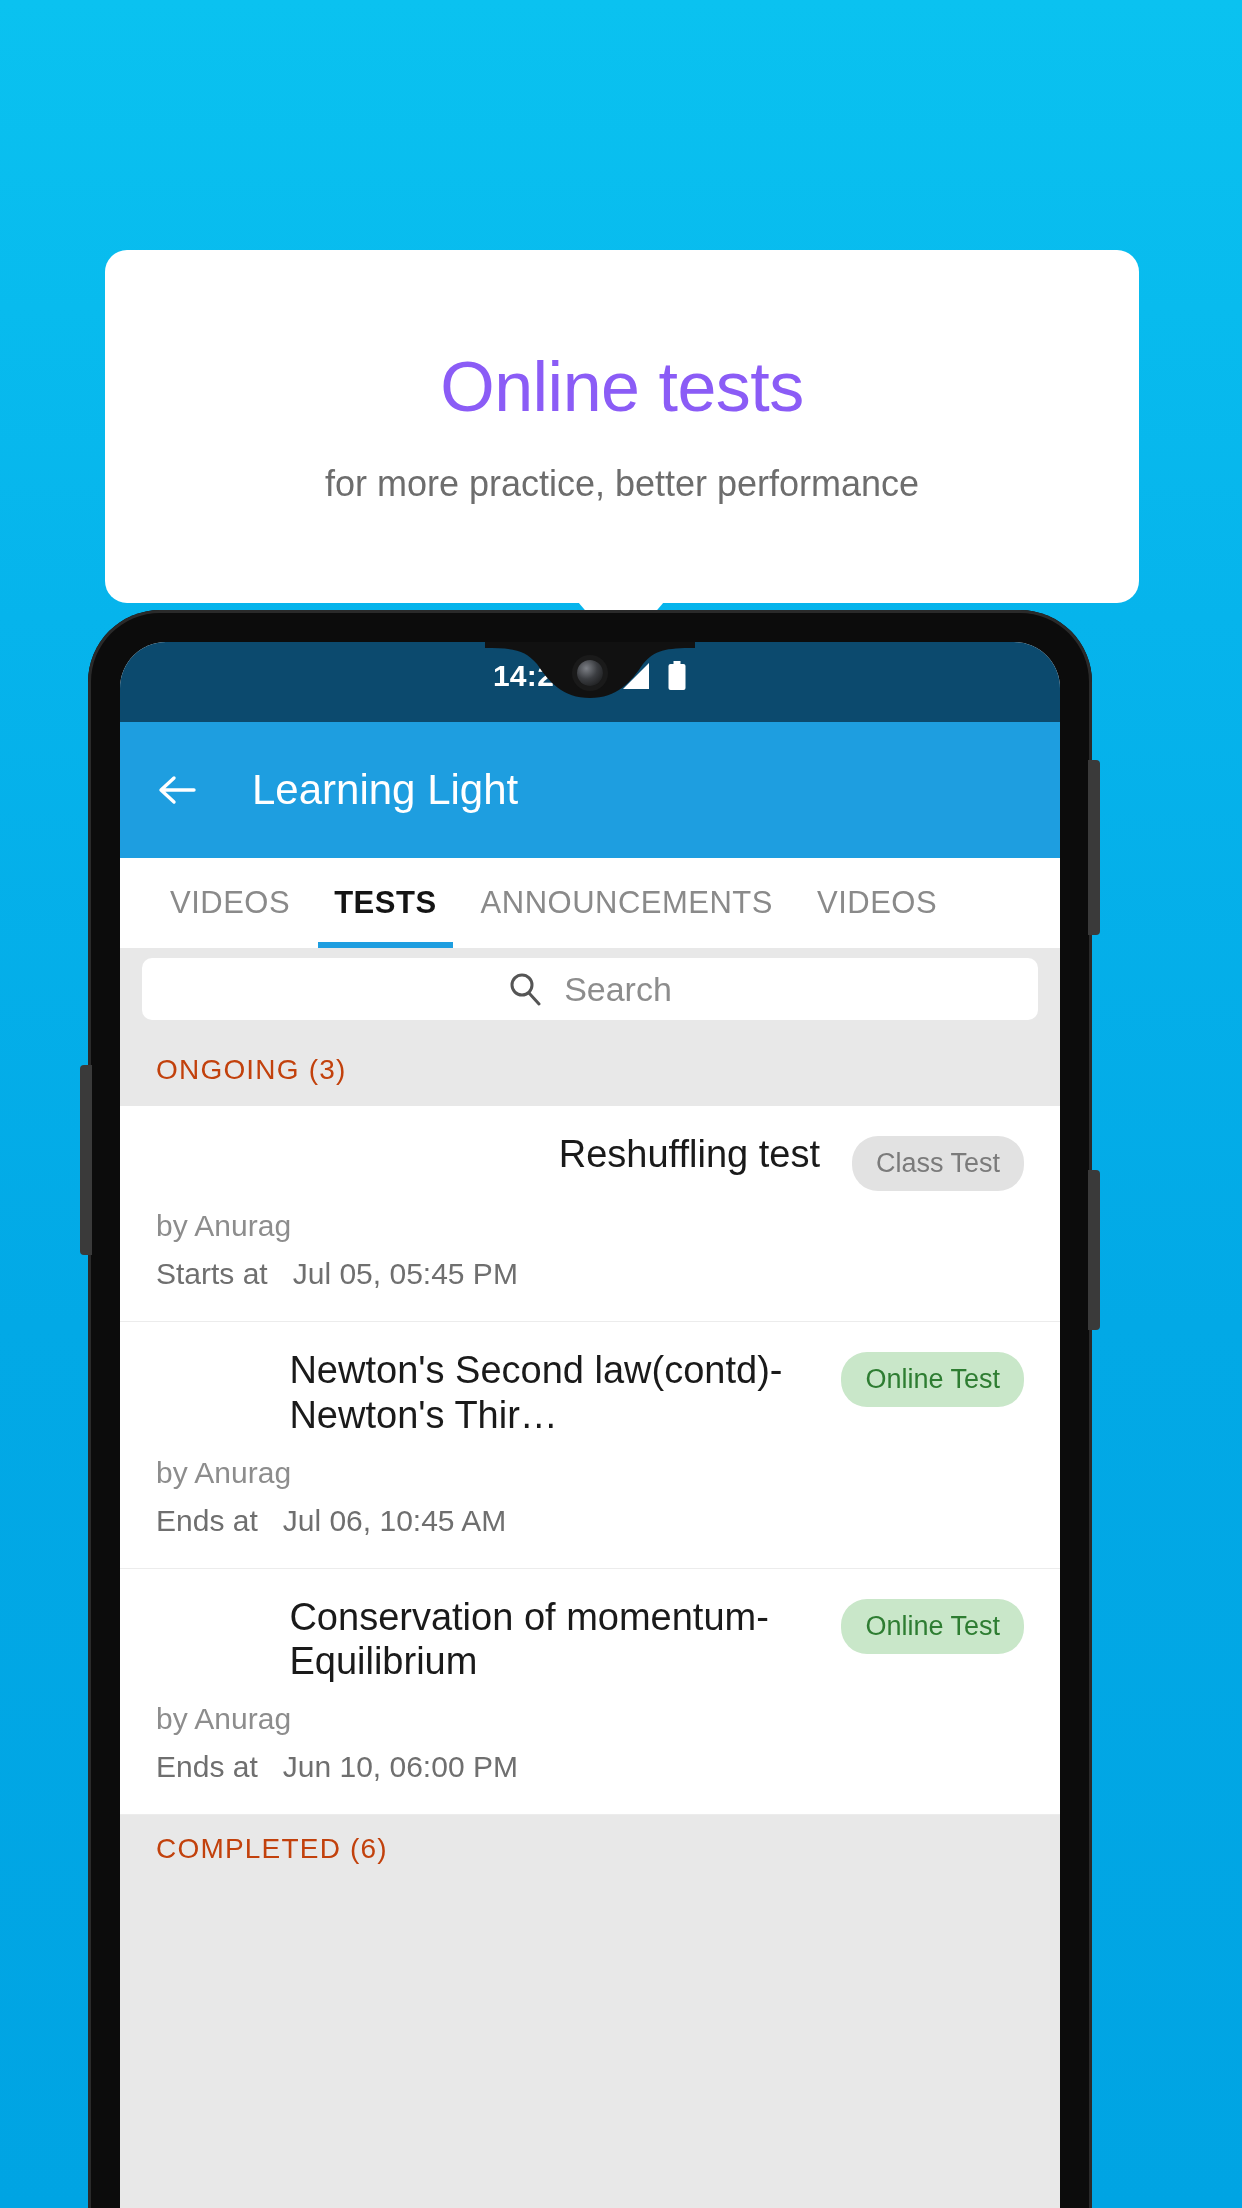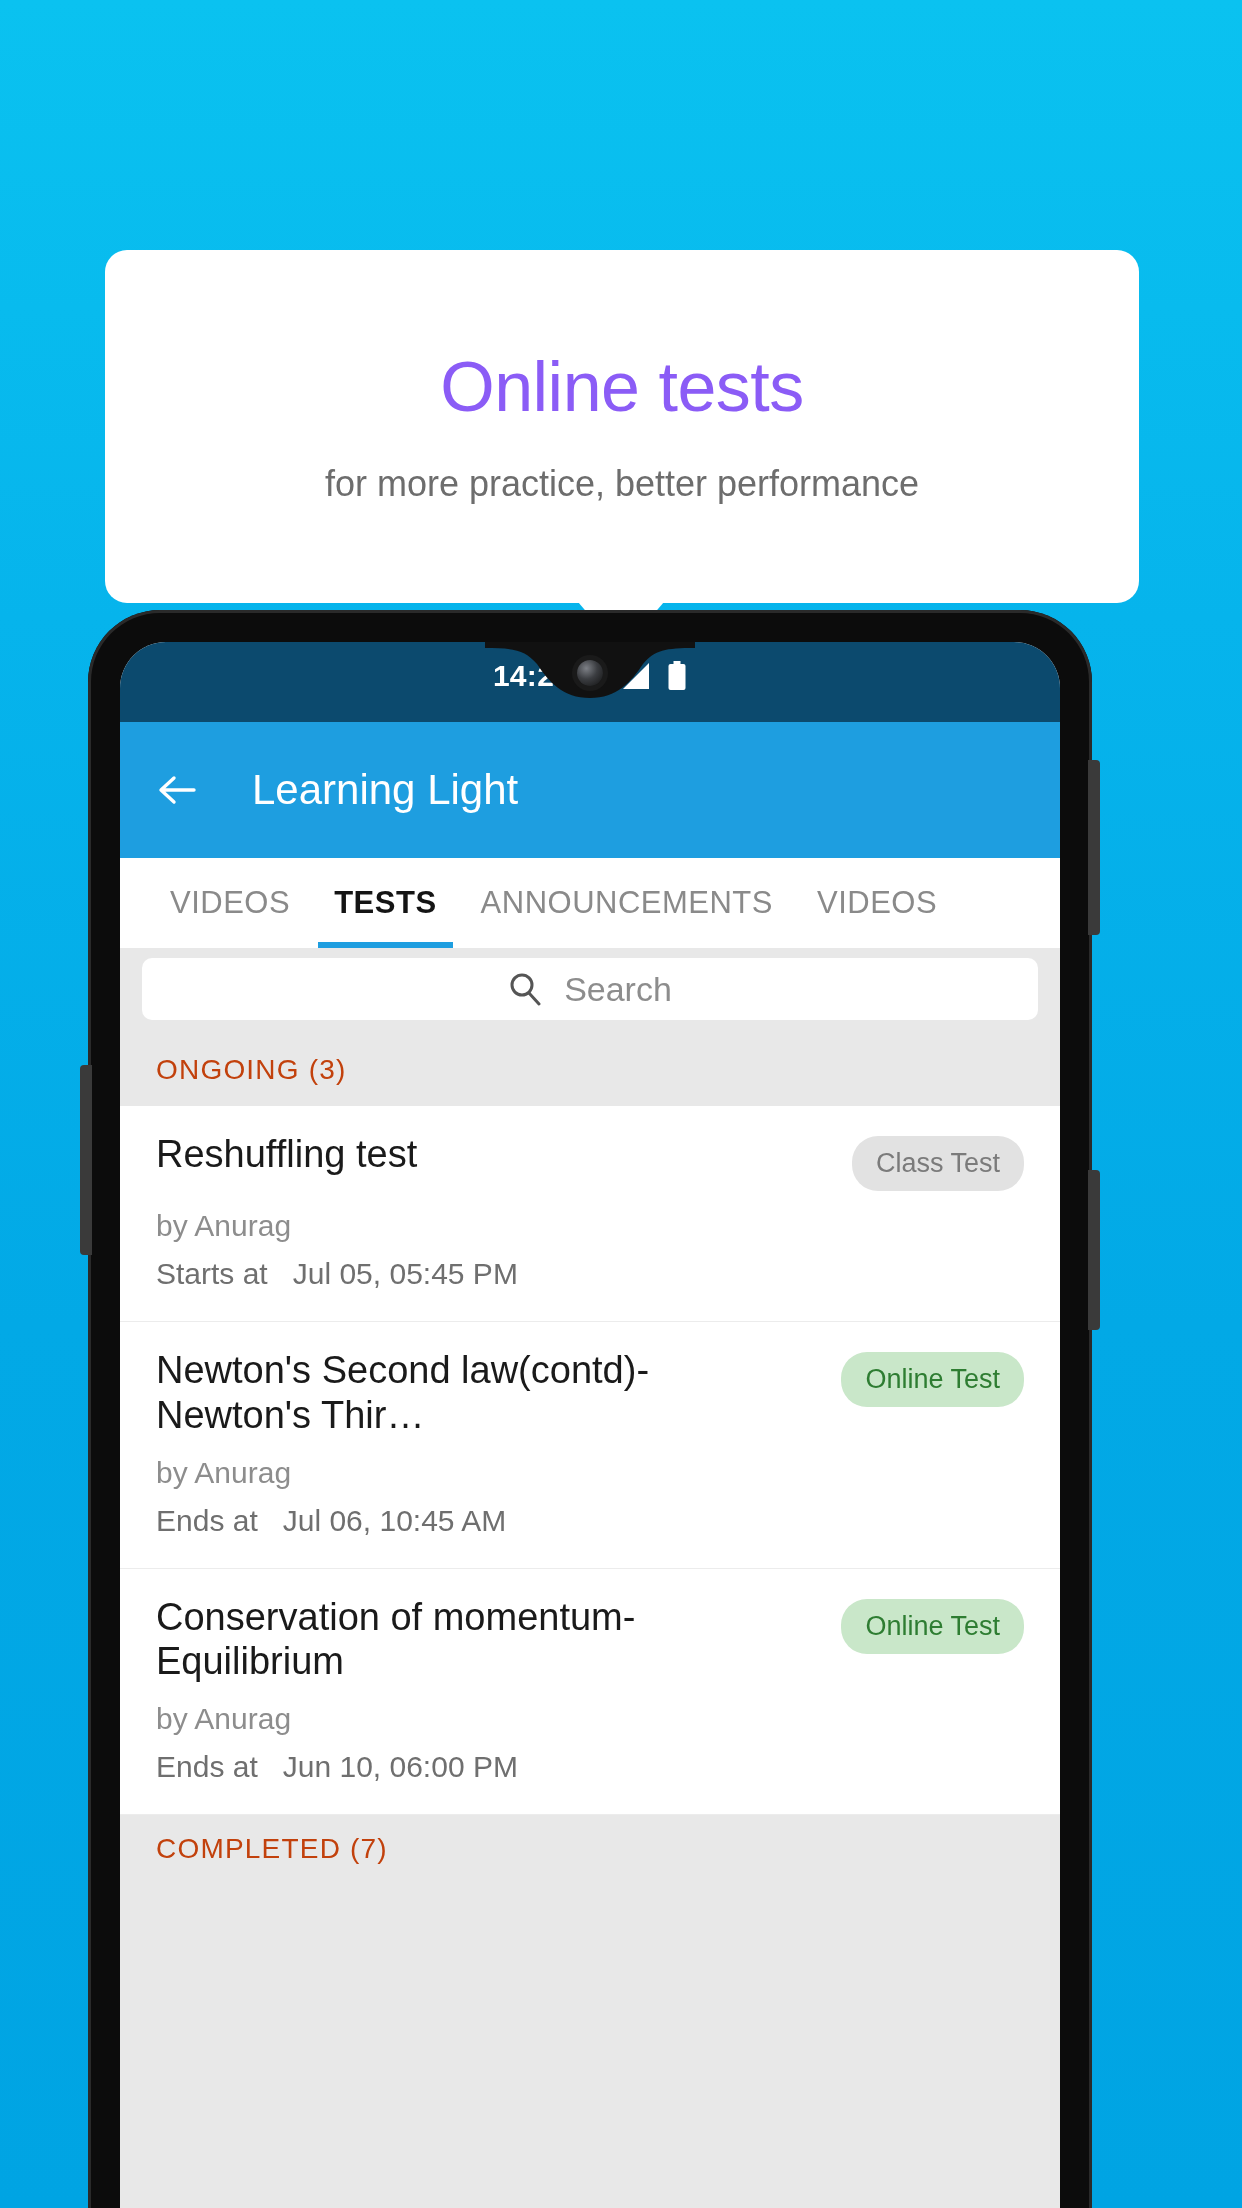--- a/index.html
+++ b/index.html
@@ -99,21 +99,21 @@
 
   .section-header {
     background:#e8e8e8; color:#c2410c; font-size:28px; letter-spacing:1.2px;
     padding:18px 36px 20px 36px;
   }
 
   .test-row {
     background:#ffffff; padding:26px 36px 30px 36px;
     border-bottom:1px solid #ececec; position:relative;
   }
-  .row-top { display:flex; align-items:flex-start; justify-content:space-between; gap:32px; }
+  .row-top { display:flex; align-items:flex-start; justify-content:flex-end; gap:32px; }
   .test-title {
     font-size:38px; color:#1a1a1a; line-height:1.18; font-weight:400;
     max-width:520px; word-break:break-word;
   }
   .badge {
     flex:none; border-radius:26px; padding:12px 24px; font-size:27px; white-space:nowrap;
     margin-top:4px;
   }
   .badge.class-test  { background:#e2e2e2; color:#7b7b7b; }
   .badge.online-test { background:#c9e7c9; color:#2e7d32; }
@@ -222,17 +222,17 @@
           <div class="badge online-test">Online Test</div>
         </div>
         <div class="test-author">by Anurag</div>
         <div class="test-time">
           <span class="tl">Ends at</span>
           &nbsp;
           <span>Jun 10, 06:00 PM</span>
         </div>
       </div>
 
-      <div class="section-header">COMPLETED (7)</div>
+      <div class="section-header">COMPLETED (6)</div>
 
     </div>
   </div>
 </div>
 
 </body></html>

